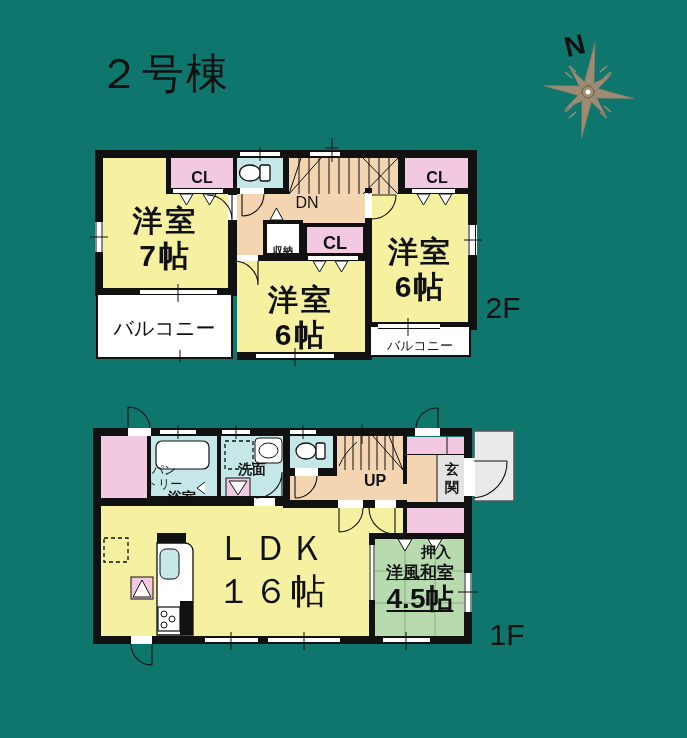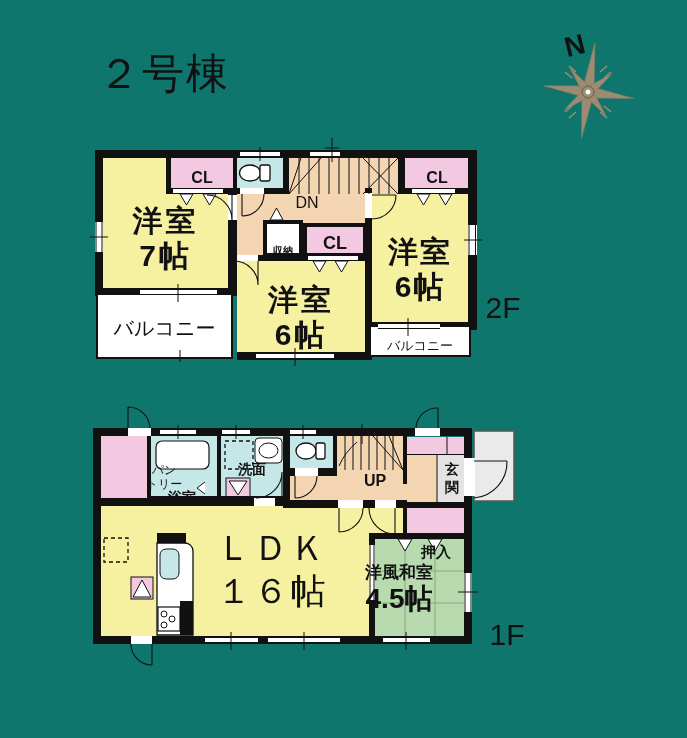--- a/index.html
+++ b/index.html
@@ -277,19 +277,19 @@
   <div class="lbl" style="left:153px;top:485px;width:58px;height:20px;font-size:14px;font-weight:700;"><span>浴室</span></div>
   <div class="lbl" style="left:224px;top:459px;width:56px;height:18px;font-size:14px;font-weight:600;"><span>洗面</span></div>
   <div class="lbl" style="left:352px;top:470px;width:46px;height:20px;font-size:16px;font-weight:600;"><span>UP</span></div>
   <div class="lbl" style="left:441px;top:456px;width:22px;height:40px;font-size:14px;font-weight:600;line-height:18px;">
     <span>玄</span><span>関</span>
   </div>
   <div class="lbl" style="left:408px;top:509px;width:56px;height:24px;font-size:15px;font-weight:600;margin-top:27px;"><span>押入</span></div>
   <div class="lbl" style="left:168px;top:526px;width:208px;height:86px;font-size:35px;font-weight:500;letter-spacing:2px;line-height:43px;">
     <span>ＬＤＫ</span><span>１６帖</span>
   </div>
-  <div class="lbl" style="left:354px;top:543px;width:90px;height:72px;">
+  <div class="lbl" style="left:375px;top:543px;width:90px;height:72px;text-decoration:underline;">
     <span style="font-size:17px;font-weight:600;">洋風和室</span>
     <span style="font-size:28px;font-weight:600;">4.5帖</span>
   </div>
   <div class="lbl floorlbl" style="left:484px;top:616px;width:46px;height:36px;"><span>1F</span></div>
 
 </div>
 
 </body></html>

